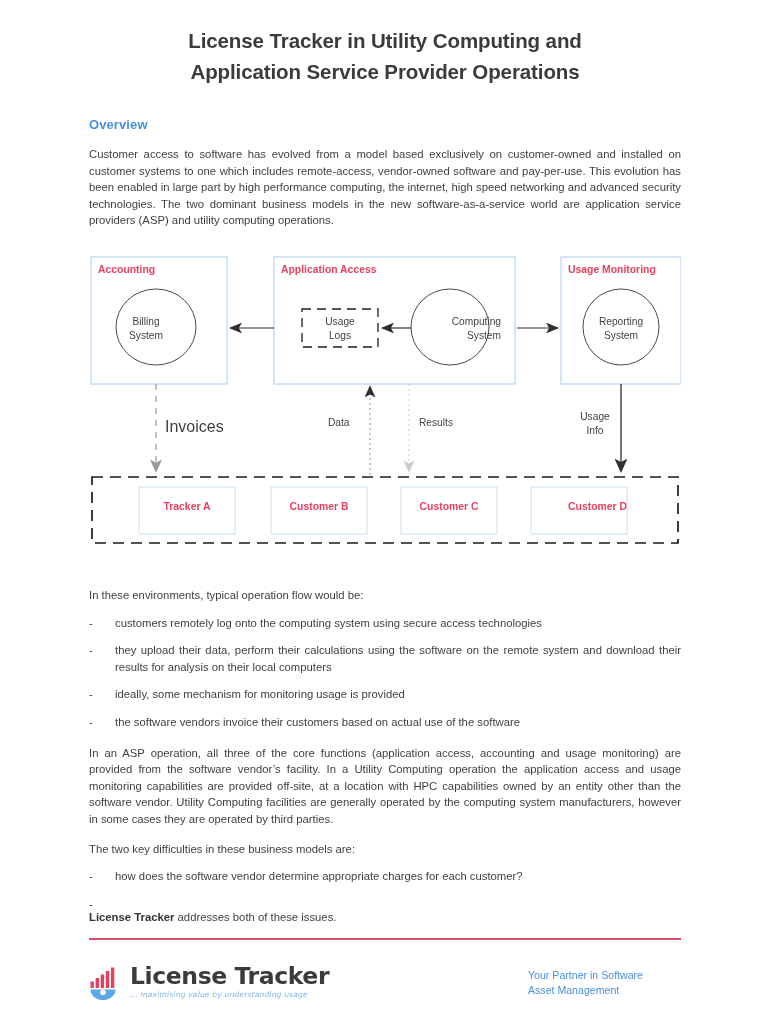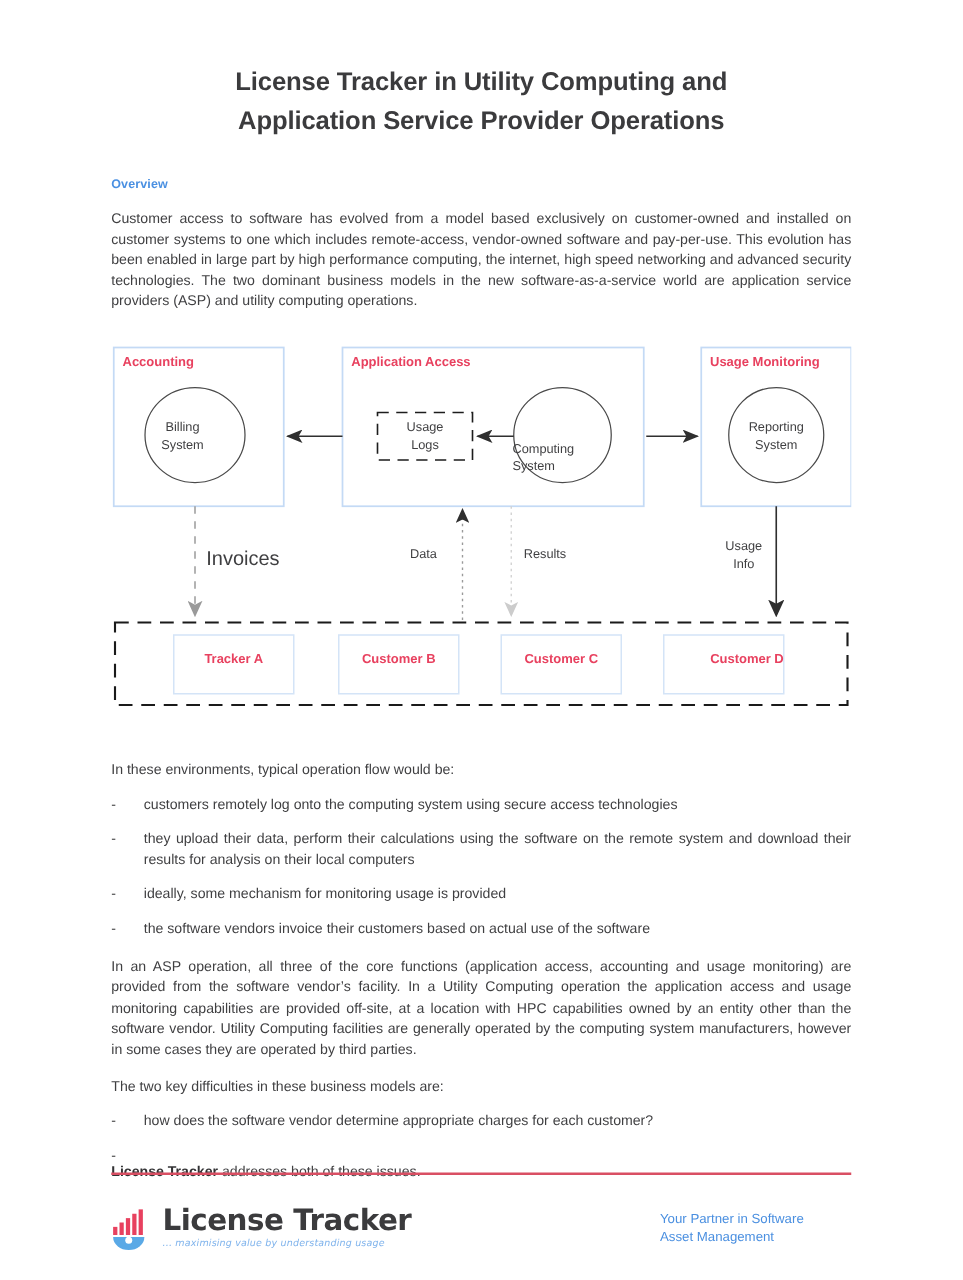--- a/index.html
+++ b/index.html
@@ -24,35 +24,35 @@
   .content {
     position: absolute;
     left: 89px;
     top: 0;
     width: 592px;
   }
 
   
   .doc-title {
     margin: 0;
-    padding-top: 50px;
+    padding-top: 25px;
     text-align: center;
     font-size: 20.5px;
     line-height: 31px;
     font-weight: bold;
     color: #3b3b3d;
     letter-spacing: -0.1px;
   }
   .doc-title .line2 { display: block; }
 
   
   .section-heading {
     margin: 0;
     padding-top: 30px;
-    font-size: 10px;
+    font-size: 13px;
     font-weight: bold;
     color: #4a90e2;
     letter-spacing: 0.1px;
   }
 
   
   p.body {
     margin: 0;
     padding-top: 14px;
     font-size: 11.3px;
@@ -232,21 +232,21 @@
       <div style="position:absolute;left:27px;top:62px;width:60px;text-align:center;font-size:10.2px;line-height:14px;color:#3f3f41;">
         <div>Billing</div>
         <div>System</div>
       </div>
 
       <div style="position:absolute;left:213px;top:62px;width:76px;text-align:center;font-size:10.2px;line-height:14px;color:#3f3f41;">
         <div>Usage</div>
         <div>Logs</div>
       </div>
 
-      <div style="position:absolute;left:321px;top:62px;width:80px;text-align:left;font-size:10.2px;line-height:14px;color:#3f3f41;margin-top:17px;">
+      <div style="position:absolute;left:332px;top:62px;width:80px;text-align:right;font-size:10.2px;line-height:14px;color:#3f3f41;">
         <div>Computing</div>
         <div>System</div>
       </div>
 
       <div style="position:absolute;left:492px;top:62px;width:80px;text-align:center;font-size:10.2px;line-height:14px;color:#3f3f41;">
         <div>Reporting</div>
         <div>System</div>
       </div>
 
       <div style="position:absolute;left:76px;top:165px;font-size:16px;color:#3f3f41;">Invoices</div>

